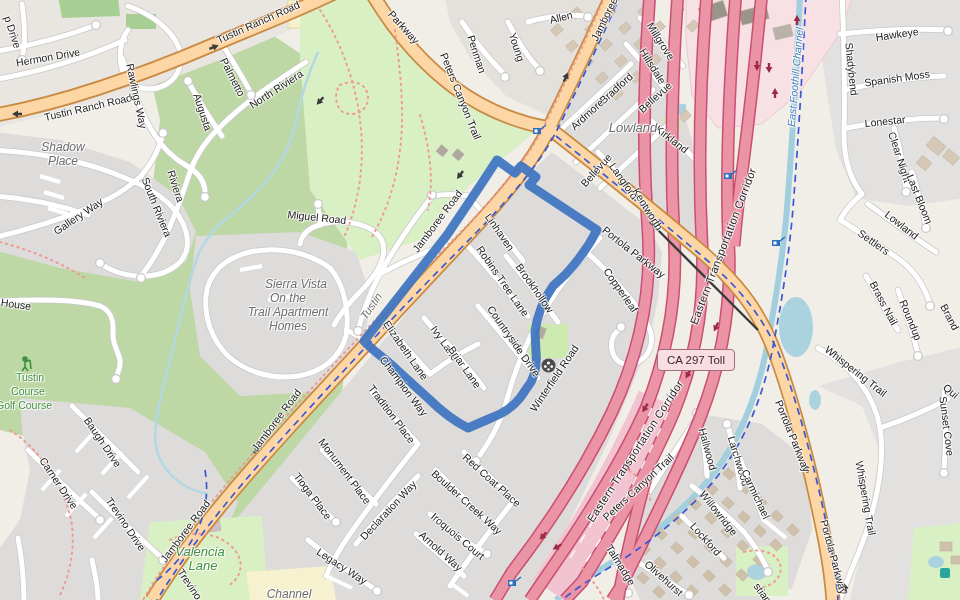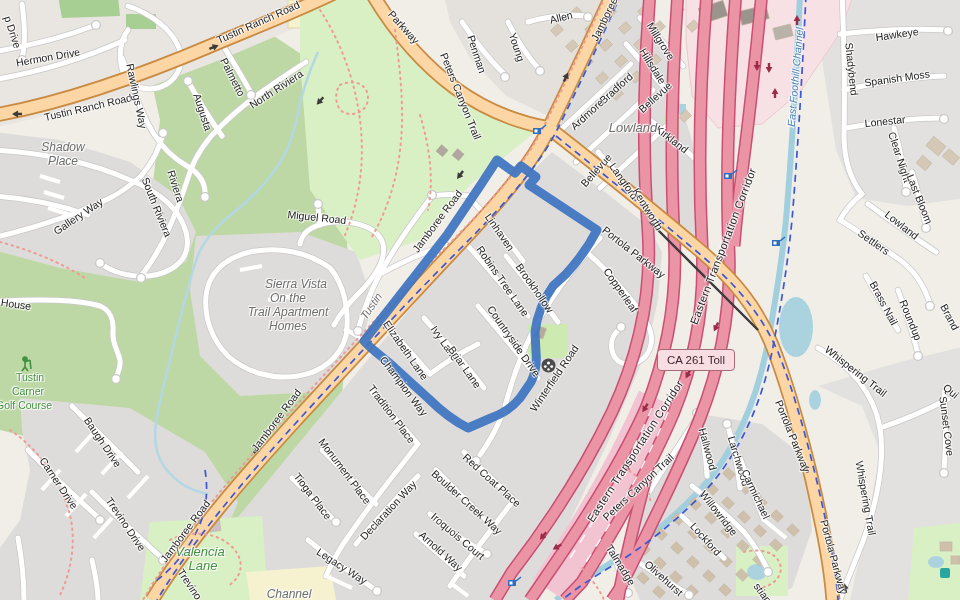--- a/index.html
+++ b/index.html
@@ -538,21 +538,21 @@
       <span class="lbl pl" style="left: 633px; top: 127px; font-size: 13px; transform: translate(-50%, -50%) rotate(0deg);">Lowland</span>
       <span class="lbl pl" style="left: 371px; top: 306px; font-size: 11px; transform: translate(-50%, -50%) rotate(-55deg);">Tustin</span>
       <span class="lbl pl" style="left: 289px; top: 594px; transform: translate(-50%, -50%) rotate(0deg);">Channel</span>
       <span class="lbl pl" style="left: 63px; top: 147px; transform: translate(-50%, -50%) rotate(0deg);">Shadow</span>
       <span class="lbl pl" style="left: 63px; top: 161px; transform: translate(-50%, -50%) rotate(0deg);">Place</span>
       <span class="lbl pl" style="left: 280px; top: 284px; transform: translate(-50%, -50%) rotate(0deg); margin-left: 16px;">Sierra Vista</span>
       <span class="lbl pl" style="left: 288px; top: 298px; transform: translate(-50%, -50%) rotate(0deg);">On the</span>
       <span class="lbl pl" style="left: 288px; top: 312px; transform: translate(-50%, -50%) rotate(0deg);">Trail Apartment</span>
       <span class="lbl pl" style="left: 288px; top: 326px; transform: translate(-50%, -50%) rotate(0deg);">Homes</span>
       <span class="lbl pk" style="left: 30px; top: 377px; transform: translate(-50%, -50%) rotate(0deg);">Tustin</span>
-      <span class="lbl pk" style="left: 28px; top: 391px; transform: translate(-50%, -50%) rotate(0deg);">Carner</span>
+      <span class="lbl pk" style="left: 28px; top: 391px; transform: translate(-50%, -50%) rotate(0deg);">Course</span>
       <span class="lbl pk" style="left: 24px; top: 405px; transform: translate(-50%, -50%) rotate(0deg);">Golf Course</span>
       <span class="lbl pki" style="left: 200px; top: 551px; transform: translate(-50%, -50%) rotate(0deg);">Valencia</span>
       <span class="lbl pki" style="left: 203px; top: 565px; transform: translate(-50%, -50%) rotate(0deg);">Lane</span>
       <span class="lbl wt" style="left: 795px; top: 77px; transform: translate(-50%, -50%) rotate(-85deg);">East Foothill Channel</span>
     </div>
 <div id="icons">
       <div class="icon" style="left: 17px; top: 356px;">
         <svg width="16" height="16">
           <g stroke="#3f9142" stroke-width="1.6" fill="none">
             <circle cx="8" cy="3" r="2" fill="#3f9142"></circle>
@@ -597,15 +597,15 @@
           <line x1="8" y1="5" x2="13" y2="1" stroke="#2f6fc0" stroke-width="1.6"></line>
         </svg>
       </div>
       <div class="icon" style="left: 940px; top: 568px;">
         <svg width="10" height="10">
           <rect x="0" y="0" width="10" height="10" rx="2" fill="#2aa6a0"></rect>
         </svg>
       </div>
     </div>
 <div id="shield">
-      <span>CA 261 Toll</span>
+      <span>CA 297 Toll</span>
     </div>
 </div>
 
 </body></html>

